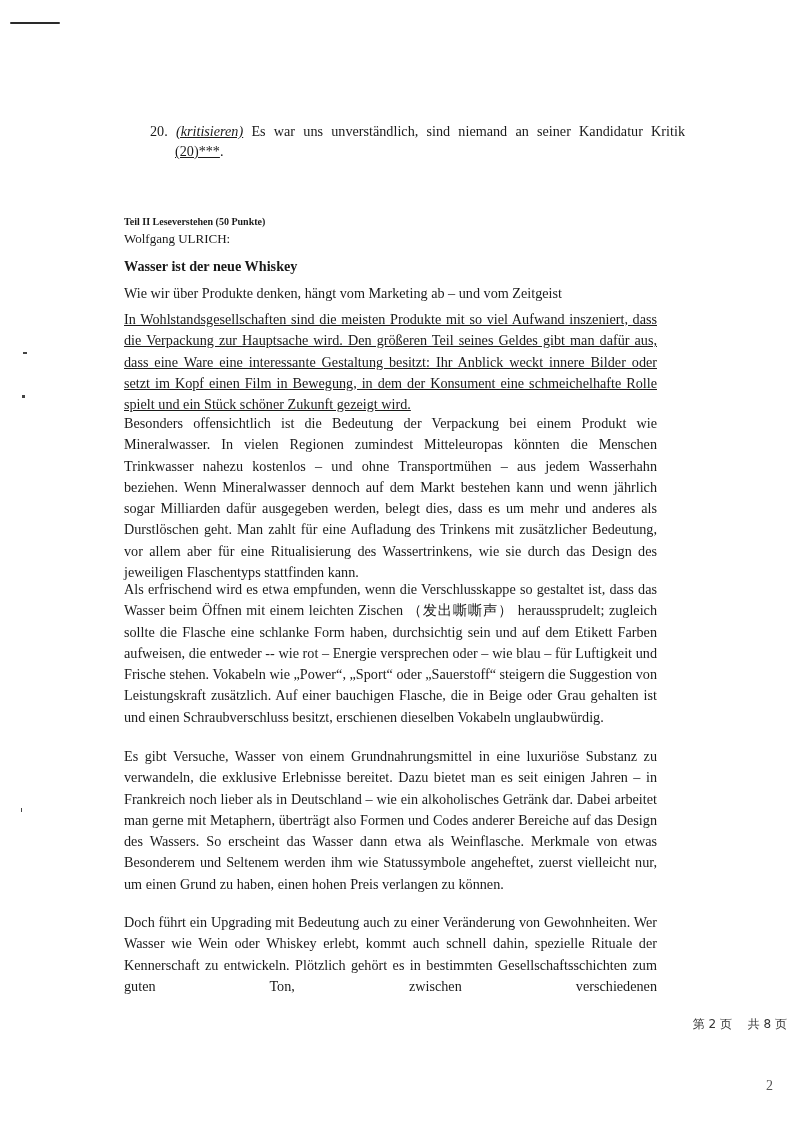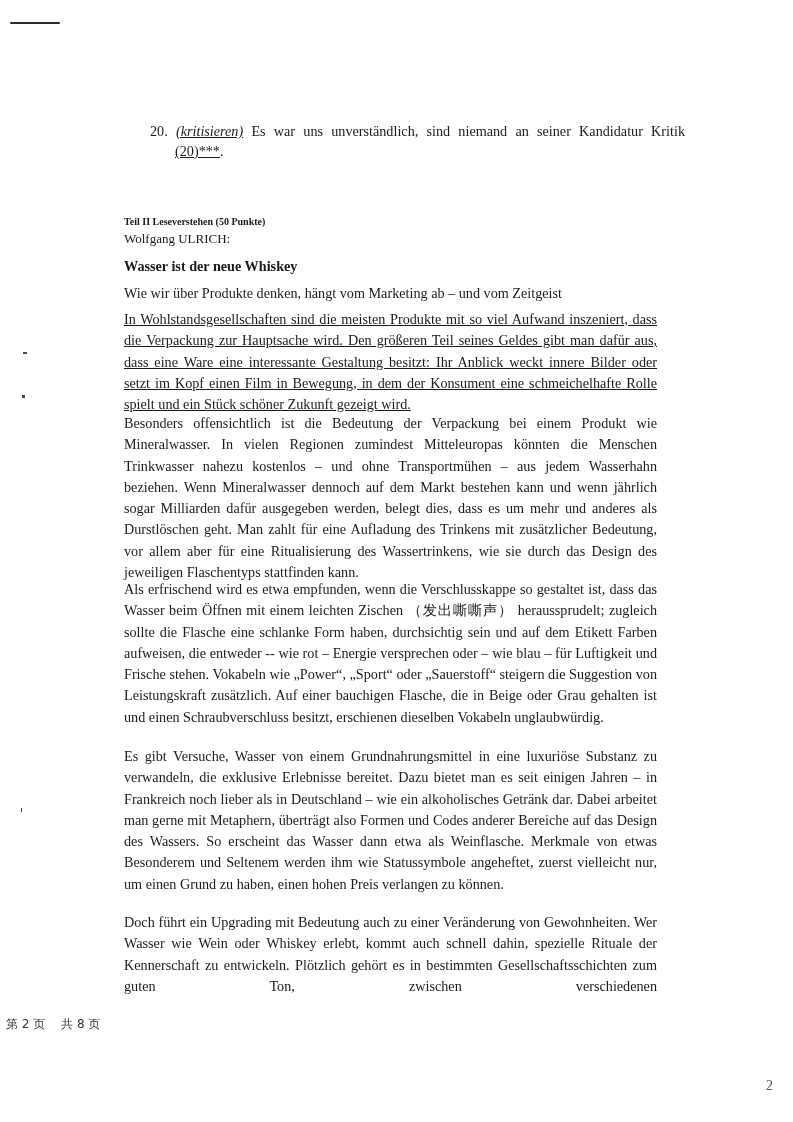--- a/index.html
+++ b/index.html
@@ -40,21 +40,21 @@
     font-size: 14.2px; line-height: 21.3px; text-align: justify;
     margin: 0;
   }
   .para.p1 { top: 309px; text-decoration: underline; }
   .para.p2 { top: 413px; }
   .para.p3 { top: 579px; }
   .para.p4 { top: 746px; }
   .para.p5 { top: 912px; }
   .para.last-line-justify { text-align-last: justify; }
   .footer {
-    position: absolute; left: 0; width: 793px; top: 1016px; text-align: left;
+    position: absolute; left: 0; width: 793px; top: 1016px; text-align: right;
     font-size: 12px; font-family: "DejaVu Sans", sans-serif; color: #333;
   }
   .footer span { margin: 0 6px; }
   .page-num {
     position: absolute; left: 766px; top: 1078px;
     font-size: 14px; color: #555;
   }
   .speck { position: absolute; background: #444; }
 </style>
 </head>

